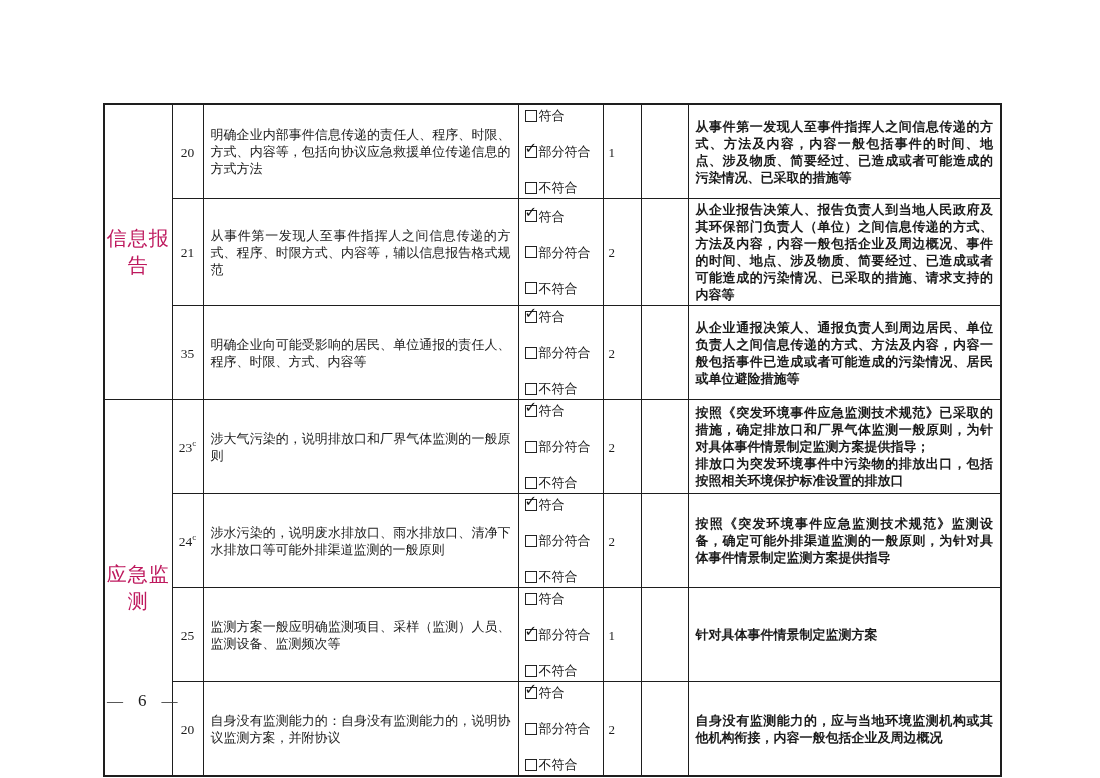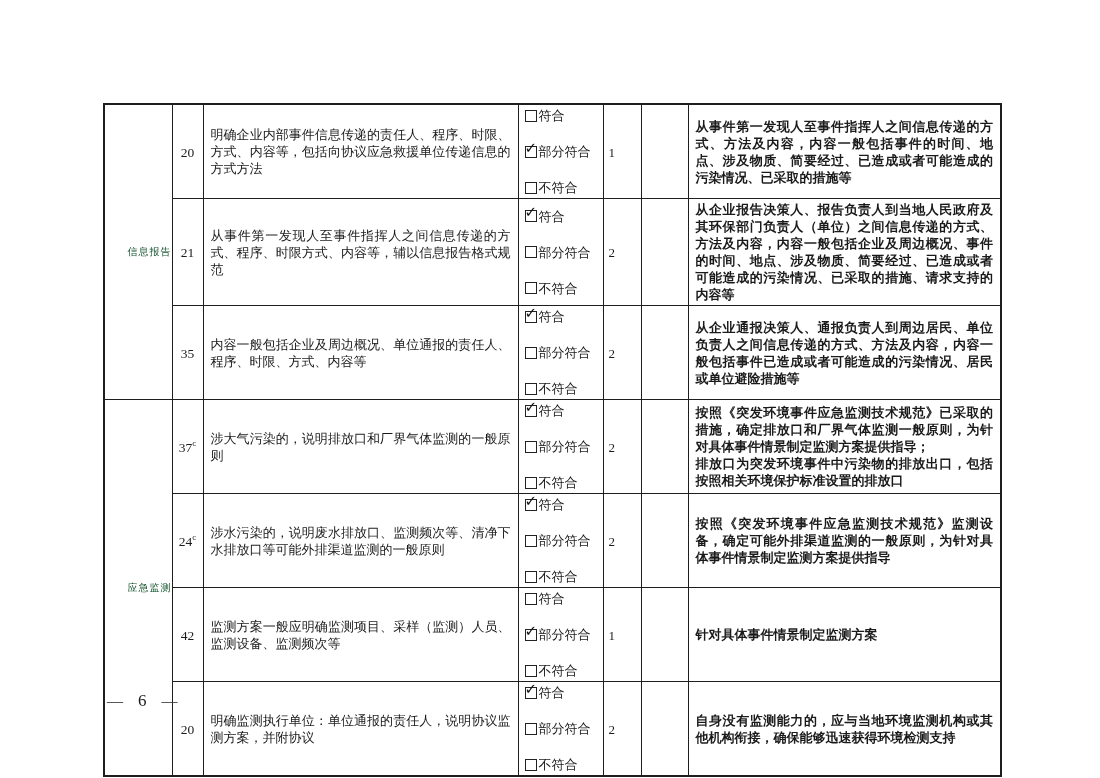--- a/index.html
+++ b/index.html
@@ -23,21 +23,21 @@
   }
   tbody tr:nth-child(1){ height:69px; }
   tbody tr:nth-child(2){ height:91px; }
   tbody tr:nth-child(3){ height:75px; }
   tbody tr:nth-child(4){ height:89px; }
   tbody tr:nth-child(5){ height:75px; }
   tbody tr:nth-child(6){ height:63px; }
   tbody tr:nth-child(7){ height:73px; }
 
   td.cat-cell {
-    text-align:right; font-size:10px; letter-spacing:1px; color:#14532d;
+    text-align:center; font-size:20px; letter-spacing:1px; color:#be185d;
   }
   td.num-cell { text-align:center; font-size:13.5px;font-family:Liberation Serif, serif; }
   td.num-cell sup { font-size:9px; vertical-align:super; }
   td.desc-cell, td.expl-cell { padding:2px 7px; }
   .jtext {
     font-size:13px; line-height:17px; text-align:justify;
     color:#1a1a1a;
   }
   .pre { white-space:pre-line;font-weight:bold; }
 
@@ -134,21 +134,21 @@
     </td>
     <td class="score-cell"><span>2</span></td>
     <td class="blank-cell"></td>
     <td class="expl-cell">
       <div class="jtext pre">从企业报告决策人、报告负责人到当地人民政府及其环保部门负责人（单位）之间信息传递的方式、方法及内容，内容一般包括企业及周边概况、事件的时间、地点、涉及物质、简要经过、已造成或者可能造成的污染情况、已采取的措施、请求支持的内容等</div>
     </td>
   </tr>
         <tr>
     <td class="num-cell"><span>35</span><sup></sup></td>
     <td class="desc-cell">
-      <div class="jtext">内容一般包括企业及周边概况、单位通报的责任人、程序、时限、方式、内容等</div>
+      <div class="jtext">明确企业向可能受影响的居民、单位通报的责任人、程序、时限、方式、内容等</div>
     </td>
     <td class="check-cell">
       <div class="opts">
               <div class="opt">
                 <span class="box checked">
                   <span class="tick">✓</span>
                 </span>
                 <span class="lbl">符合</span>
               </div>
               <div class="opt">
@@ -162,21 +162,21 @@
             </div>
     </td>
     <td class="score-cell"><span>2</span></td>
     <td class="blank-cell"></td>
     <td class="expl-cell">
       <div class="jtext pre">从企业通报决策人、通报负责人到周边居民、单位负责人之间信息传递的方式、方法及内容，内容一般包括事件已造成或者可能造成的污染情况、居民或单位避险措施等</div>
     </td>
   </tr>
         <tr>
     <td class="cat-cell" rowspan="4"><span>应急监测</span></td>
-          <td class="num-cell"><span>37</span><sup>c</sup></td>
+          <td class="num-cell"><span>23</span><sup>c</sup></td>
     <td class="desc-cell">
       <div class="jtext">涉大气污染的，说明排放口和厂界气体监测的一般原则</div>
     </td>
     <td class="check-cell">
       <div class="opts">
               <div class="opt">
                 <span class="box checked">
                   <span class="tick">✓</span>
                 </span>
                 <span class="lbl">符合</span>
@@ -194,21 +194,21 @@
     <td class="score-cell"><span>2</span></td>
     <td class="blank-cell"></td>
     <td class="expl-cell">
       <div class="jtext pre">按照《突发环境事件应急监测技术规范》已采取的措施，确定排放口和厂界气体监测一般原则，为针对具体事件情景制定监测方案提供指导；
 排放口为突发环境事件中污染物的排放出口，包括按照相关环境保护标准设置的排放口</div>
     </td>
   </tr>
         <tr>
     <td class="num-cell"><span>24</span><sup>c</sup></td>
     <td class="desc-cell">
-      <div class="jtext">涉水污染的，说明废水排放口、监测频次等、清净下水排放口等可能外排渠道监测的一般原则</div>
+      <div class="jtext">涉水污染的，说明废水排放口、雨水排放口、清净下水排放口等可能外排渠道监测的一般原则</div>
     </td>
     <td class="check-cell">
       <div class="opts">
               <div class="opt">
                 <span class="box checked">
                   <span class="tick">✓</span>
                 </span>
                 <span class="lbl">符合</span>
               </div>
               <div class="opt">
@@ -221,21 +221,21 @@
               </div>
             </div>
     </td>
     <td class="score-cell"><span>2</span></td>
     <td class="blank-cell"></td>
     <td class="expl-cell">
       <div class="jtext pre">按照《突发环境事件应急监测技术规范》监测设备，确定可能外排渠道监测的一般原则，为针对具体事件情景制定监测方案提供指导</div>
     </td>
   </tr>
         <tr>
-    <td class="num-cell"><span>42</span><sup></sup></td>
+    <td class="num-cell"><span>25</span><sup></sup></td>
     <td class="desc-cell">
       <div class="jtext">监测方案一般应明确监测项目、采样（监测）人员、监测设备、监测频次等</div>
     </td>
     <td class="check-cell">
       <div class="opts">
               <div class="opt">
                 <span class="box"></span>
                 <span class="lbl">符合</span>
               </div>
               <div class="opt">
@@ -252,44 +252,44 @@
     </td>
     <td class="score-cell"><span>1</span></td>
     <td class="blank-cell"></td>
     <td class="expl-cell">
       <div class="jtext pre">针对具体事件情景制定监测方案</div>
     </td>
   </tr>
         <tr>
     <td class="num-cell"><span>20</span><sup></sup></td>
     <td class="desc-cell">
-      <div class="jtext">明确监测执行单位：单位通报的责任人，说明协议监测方案，并附协议</div>
-    </td>
-    <td class="check-cell">
-      <div class="opts">
-              <div class="opt">
-                <span class="box checked">
-                  <span class="tick">✓</span>
-                </span>
-                <span class="lbl">符合</span>
-              </div>
-              <div class="opt">
-                <span class="box"></span>
-                <span class="lbl">部分符合</span>
-              </div>
-              <div class="opt">
-                <span class="box"></span>
-                <span class="lbl">不符合</span>
-              </div>
-            </div>
-    </td>
-    <td class="score-cell"><span>2</span></td>
-    <td class="blank-cell"></td>
-    <td class="expl-cell">
-      <div class="jtext pre">自身没有监测能力的，应与当地环境监测机构或其他机构衔接，确保能够迅速获得环境检测支持</div>
+      <div class="jtext">自身没有监测能力的：自身没有监测能力的，说明协议监测方案，并附协议</div>
+    </td>
+    <td class="check-cell">
+      <div class="opts">
+              <div class="opt">
+                <span class="box checked">
+                  <span class="tick">✓</span>
+                </span>
+                <span class="lbl">符合</span>
+              </div>
+              <div class="opt">
+                <span class="box"></span>
+                <span class="lbl">部分符合</span>
+              </div>
+              <div class="opt">
+                <span class="box"></span>
+                <span class="lbl">不符合</span>
+              </div>
+            </div>
+    </td>
+    <td class="score-cell"><span>2</span></td>
+    <td class="blank-cell"></td>
+    <td class="expl-cell">
+      <div class="jtext pre">自身没有监测能力的，应与当地环境监测机构或其他机构衔接，内容一般包括企业及周边概况</div>
     </td>
   </tr>
       </tbody>
   </table>
 
   <div class="footer">
     <span>—</span>
     <span class="num">6</span>
     <span>—</span>
   </div>

